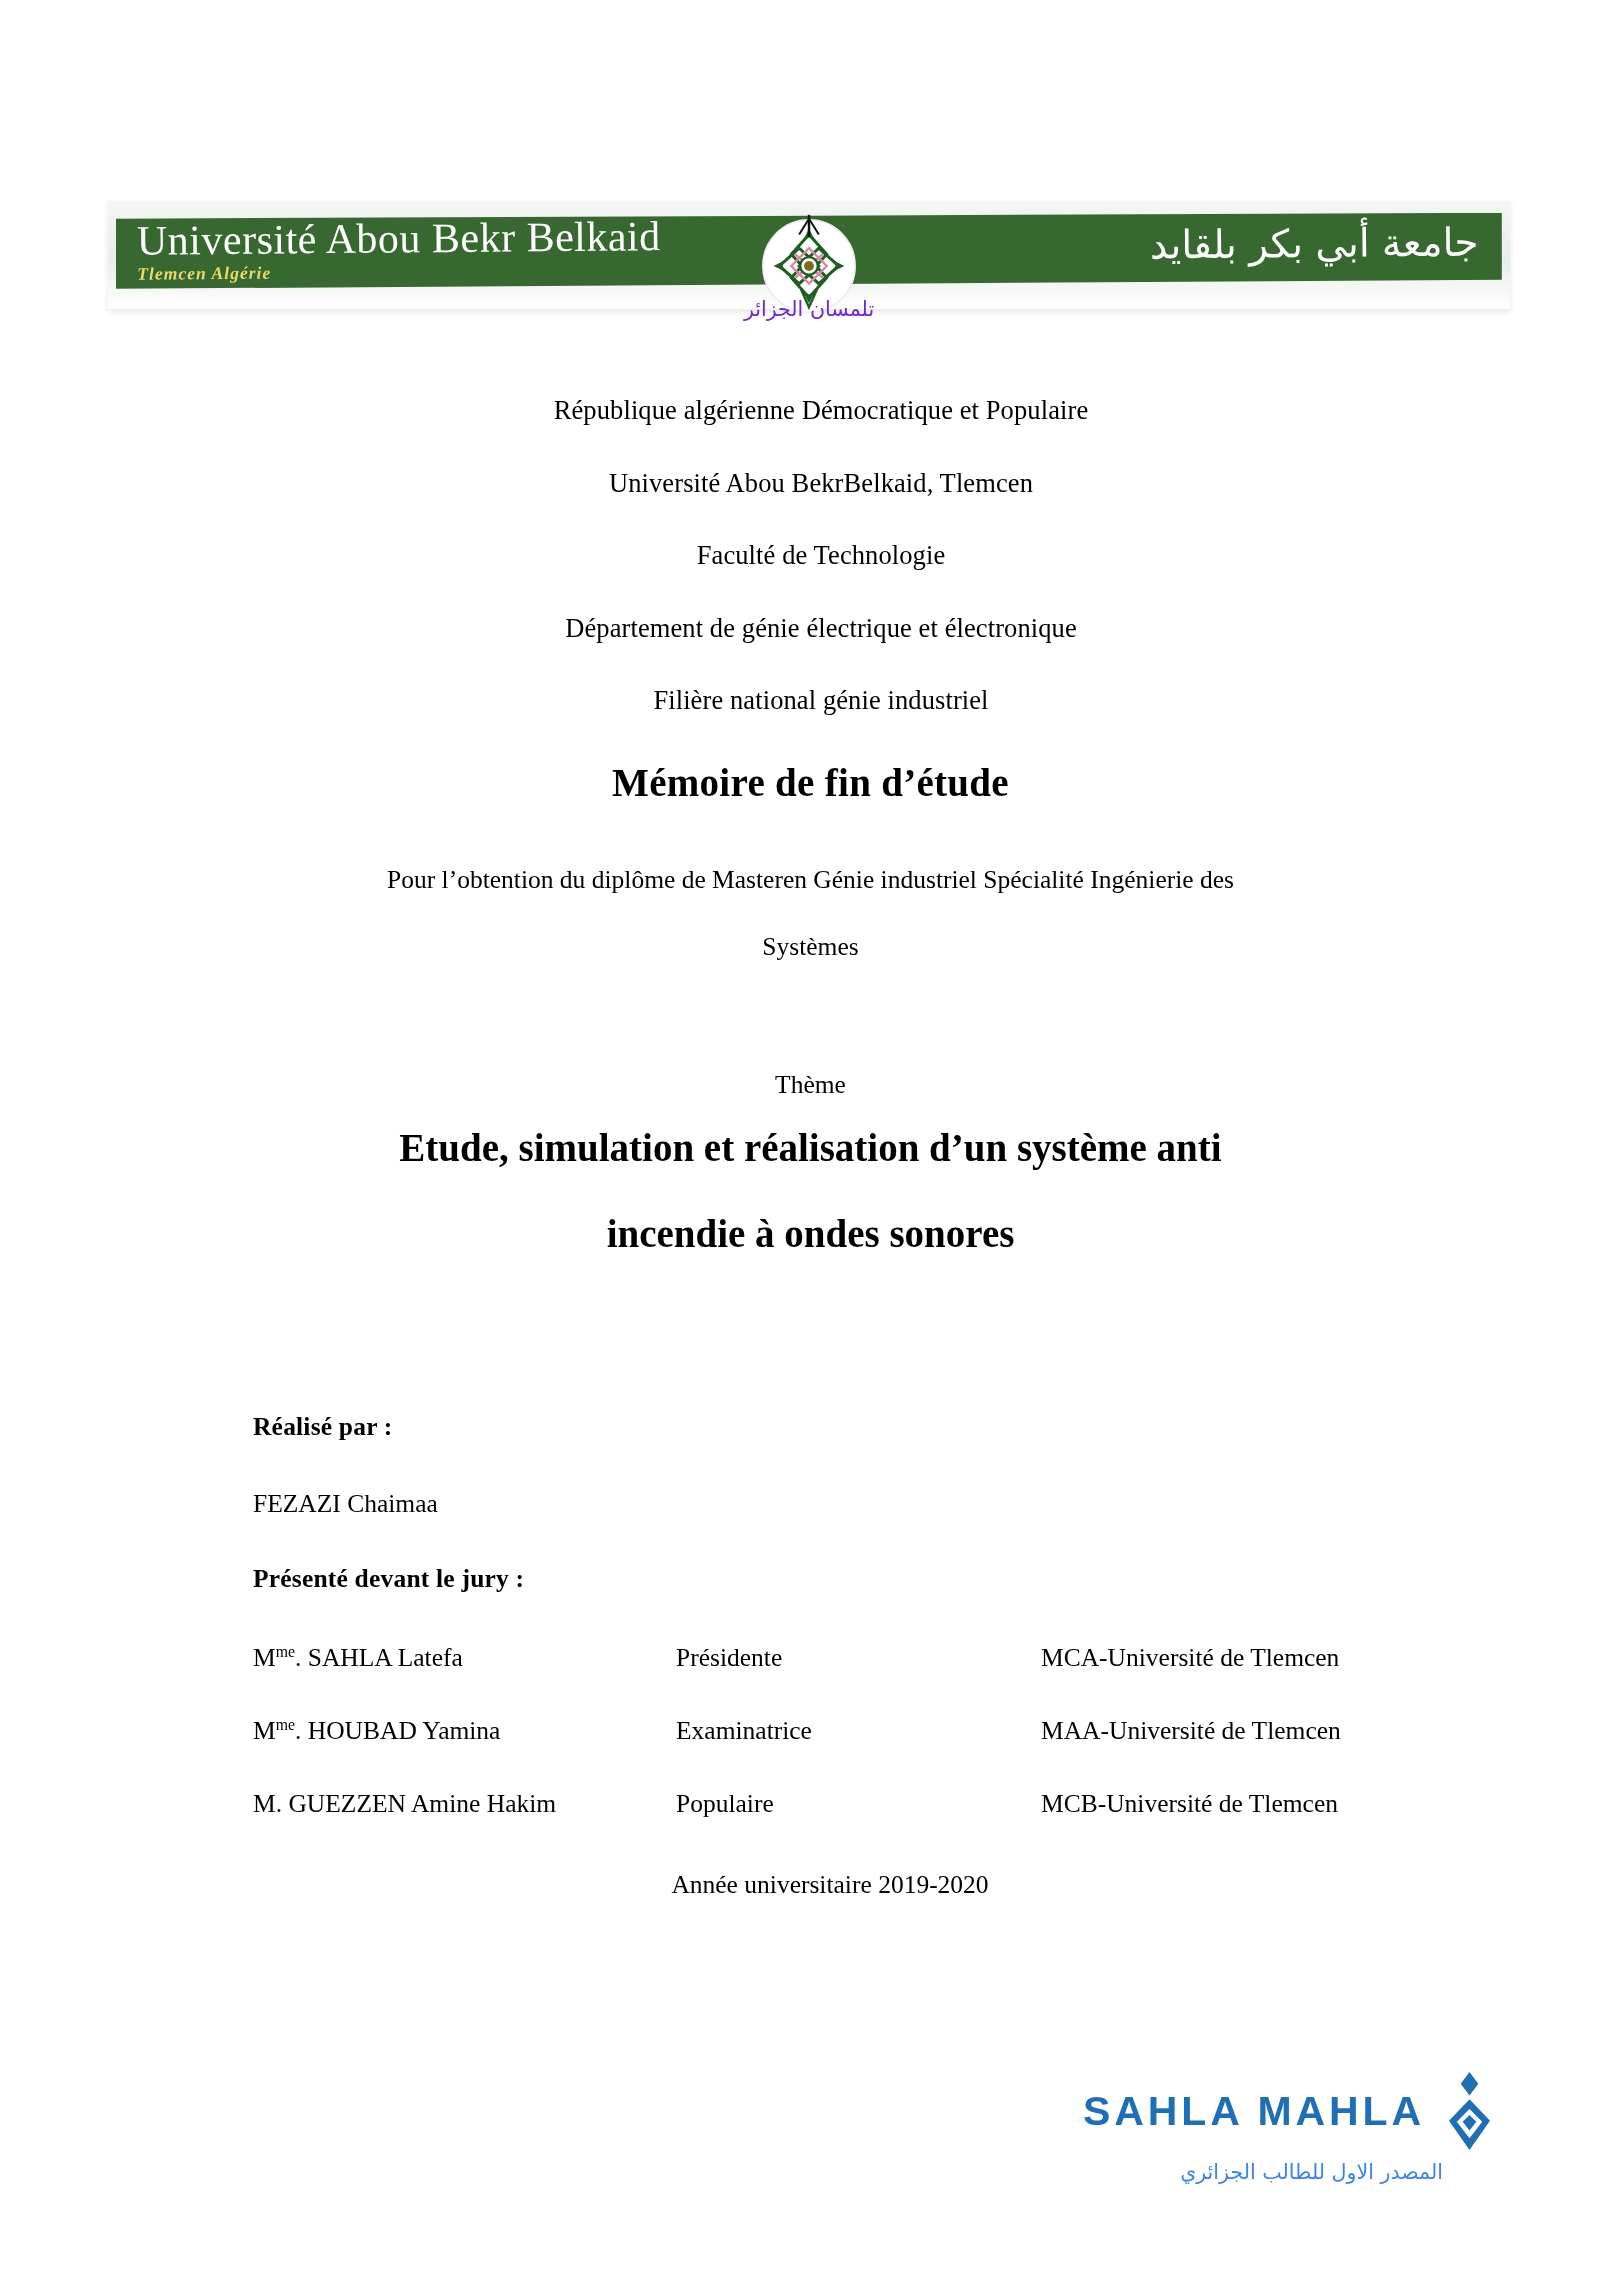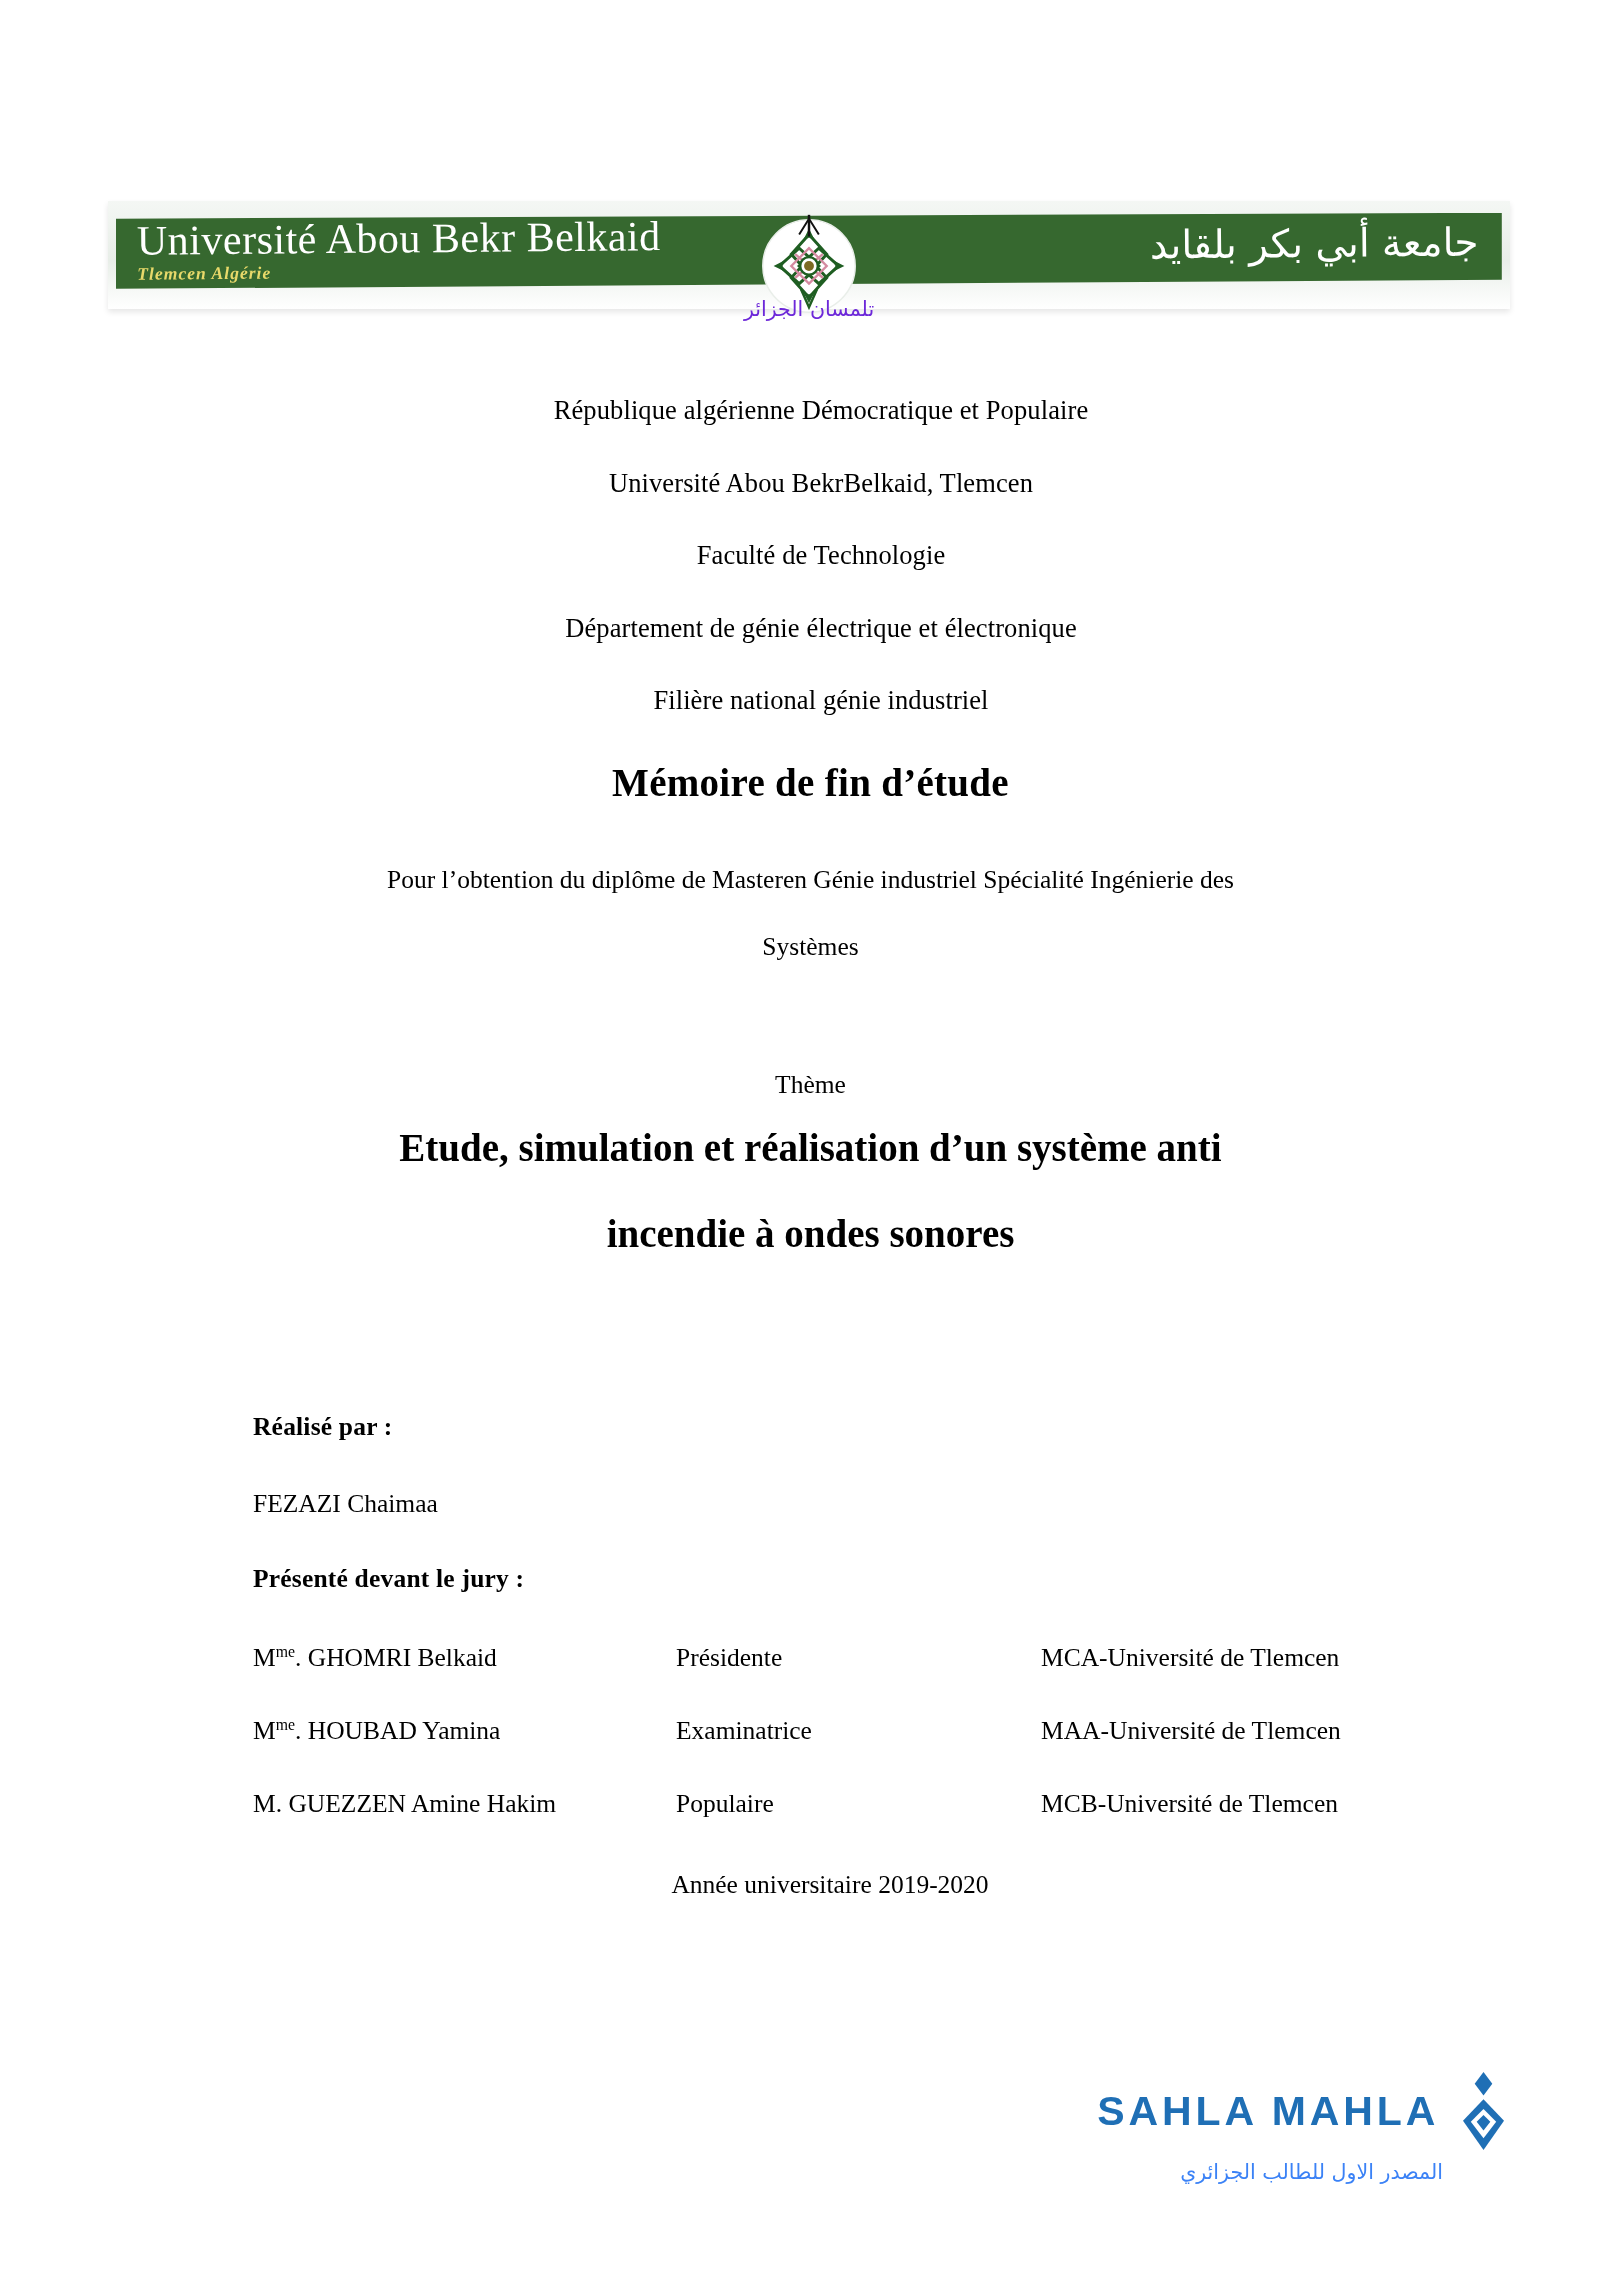--- a/index.html
+++ b/index.html
@@ -226,21 +226,21 @@
   .watermark {
     position: absolute;
     left: 1083px;
     top: 2070px;
     width: 431px;
     height: 147px;
   }
   .wm-row {
     display: flex;
     align-items: center;
-    justify-content: flex-end;
+    justify-content: flex-start;
     gap: 13.7px;
   }
   .wm-text {
     font-family: "Liberation Sans", "DejaVu Sans", sans-serif;
     font-size: 41px;
     font-weight: bold;
     letter-spacing: 3.9px;
     color: #1f6fb5;
     line-height: 1;
     white-space: nowrap;
@@ -337,21 +337,21 @@
 
     <div class="realise-label">Réalisé par :</div>
 
     <div class="author-name">FEZAZI Chaimaa</div>
 
     <div class="jury-label">Présenté devant le jury :</div>
 
     <table class="jury-table">
       <tbody>
         <tr>
-          <td class="jc-name"><span>M</span><span class="sup">me</span><span>.</span><span> GHOMRI Belkaid</span></td>
+          <td class="jc-name"><span>M</span><span class="sup">me</span><span>.</span><span> SAHLA Latefa</span></td>
           <td class="jc-role">Présidente</td>
           <td class="jc-aff">MCA-Université de Tlemcen</td>
         </tr>
         <tr>
           <td class="jc-name"><span>M</span><span class="sup">me</span><span>.</span><span>  HOUBAD Yamina</span></td>
           <td class="jc-role">Examinatrice</td>
           <td class="jc-aff">MAA-Université de Tlemcen</td>
         </tr>
         <tr>
           <td class="jc-name"><span>M.</span><span class="sup"></span><span></span><span> GUEZZEN Amine Hakim</span></td>

